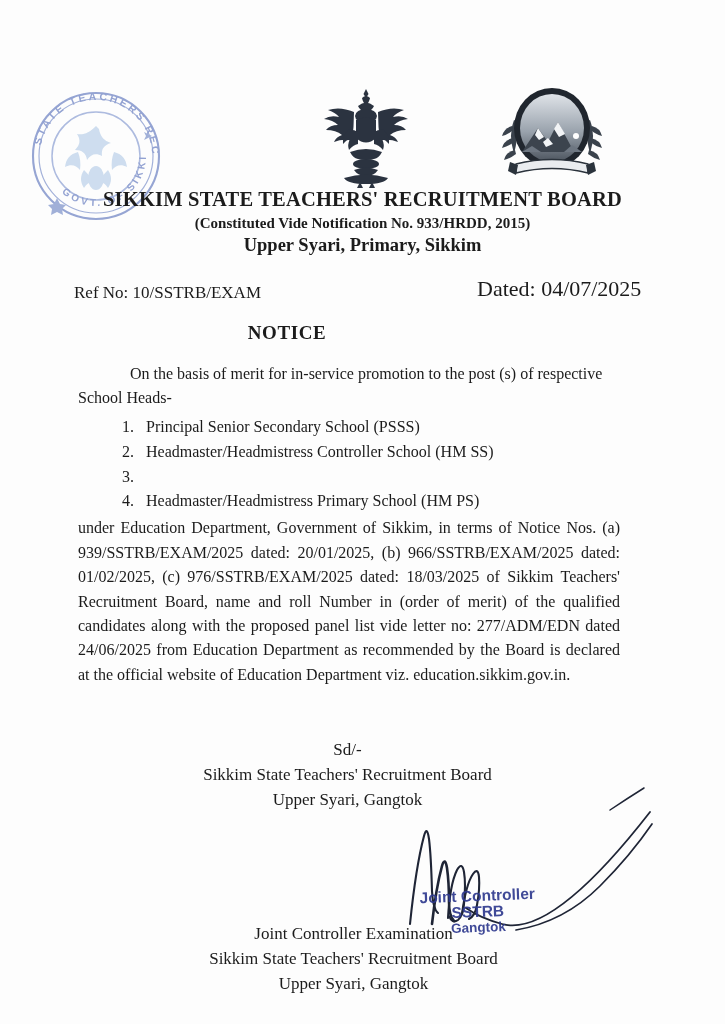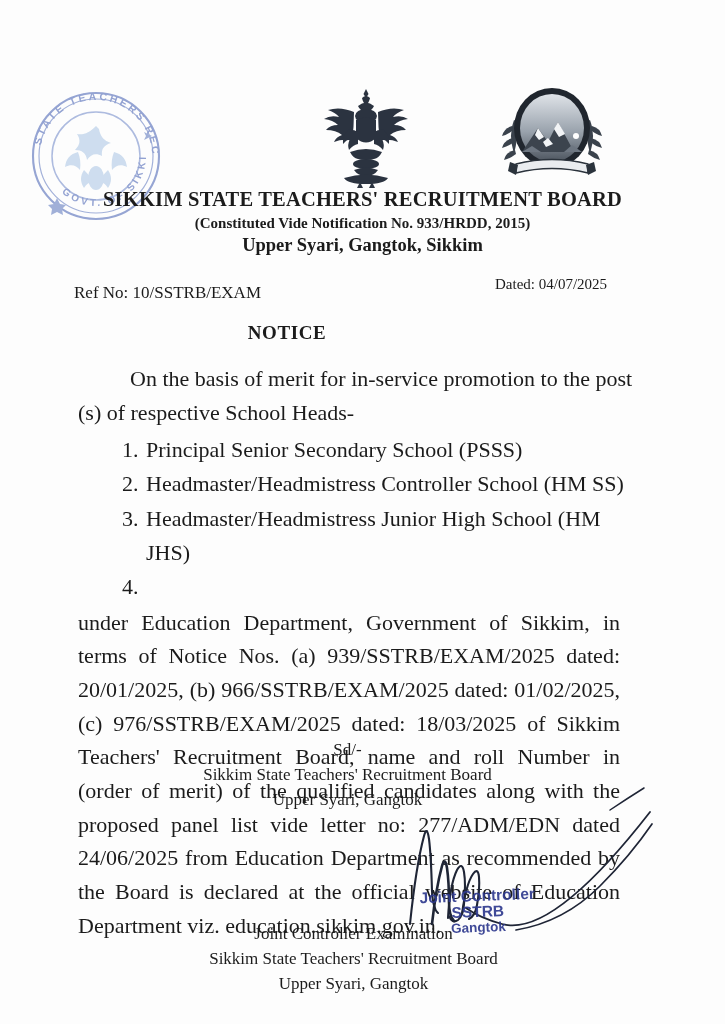--- a/index.html
+++ b/index.html
@@ -93,44 +93,44 @@
     height: 26px;
   }
   .ref-no {
     position: absolute;
     left: 74px;
     top: 0;
     font-size: 17px;
   }
   .ref-date {
     position: absolute;
-    left: 495px;
+    left: 477px;
     top: -7px;
-    font-size: 15px;
+    font-size: 22px;
   }
 
   
   .notice-head {
     position: absolute;
     top: 322px;
     left: 0;
     width: 574px;
     text-align: center;
     font-weight: bold;
     font-size: 19px;
     letter-spacing: 0.6px;
   }
 
   
   .body-block {
     position: absolute;
     top: 362px;
     left: 78px;
     width: 558px;
-    font-size: 22px;
+    font-size: 16px;
     line-height: 1.53;
   }
   .para-intro {
     text-indent: 52px;
     margin: 0;
   }
   .post-list {
     list-style: none;
     margin: 4px 0 2px 0;
     padding: 0 0 0 44px;
@@ -316,21 +316,21 @@
           <path d="M14 82 l8 3 l-2 10 l-8 -4 z"></path>
           <path d="M98 82 l-8 3 l2 10 l8 -4 z"></path>
         </g>
       </svg>
     </div>
   </div>
 
   <div class="title-block">
     <div class="title-main">SIKKIM STATE TEACHERS' RECRUITMENT BOARD</div>
     <div class="title-sub">(Constituted Vide Notification No. 933/HRDD, 2015)</div>
-    <div class="title-addr">Upper Syari, Gangtok, Sikkim</div>
+    <div class="title-addr">Upper Syari, Primary, Sikkim</div>
   </div>
 
   <div class="refline">
     <div class="ref-no">Ref No: 10/SSTRB/EXAM</div>
     <div class="ref-date">Dated: 04/07/2025</div>
   </div>
 
   <div class="notice-head">NOTICE</div>
 
   <div class="body-block">
@@ -340,24 +340,24 @@
       <li>
         <span class="num">1.</span>
         <span>Principal Senior Secondary School (PSSS)</span>
       </li>
       <li>
         <span class="num">2.</span>
         <span>Headmaster/Headmistress Controller School (HM SS)</span>
       </li>
       <li>
         <span class="num">3.</span>
-        <span>Headmaster/Headmistress Junior High School (HM JHS)</span>
       </li>
       <li>
         <span class="num">4.</span>
+        <span>Headmaster/Headmistress Primary School (HM PS)</span>
       </li>
     </ol>
 
     <p class="para-main">under Education Department, Government of Sikkim, in terms of Notice Nos. (a) 939/SSTRB/EXAM/2025 dated: 20/01/2025, (b) 966/SSTRB/EXAM/2025 dated: 01/02/2025, (c) 976/SSTRB/EXAM/2025 dated: 18/03/2025 of Sikkim Teachers' Recruitment Board, name and roll Number in (order of merit) of the qualified candidates   along with the proposed panel list vide letter no: 277/ADM/EDN dated 24/06/2025 from Education Department as recommended by the Board is declared at the official website of Education Department viz. education.sikkim.gov.in.</p>
   </div>
 
   <div class="sign-secretary">
     <div>Sd/-</div>
     <div>Sikkim State Teachers' Recruitment Board</div>
     <div>Upper Syari, Gangtok</div>

